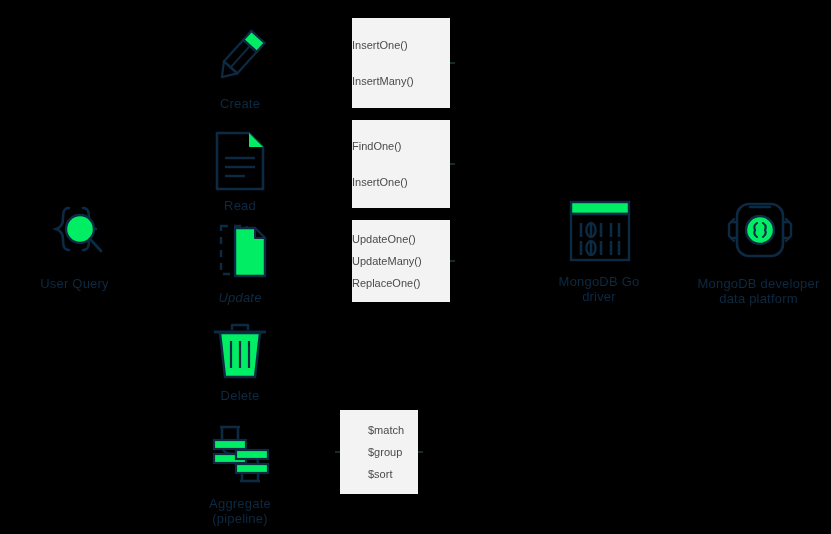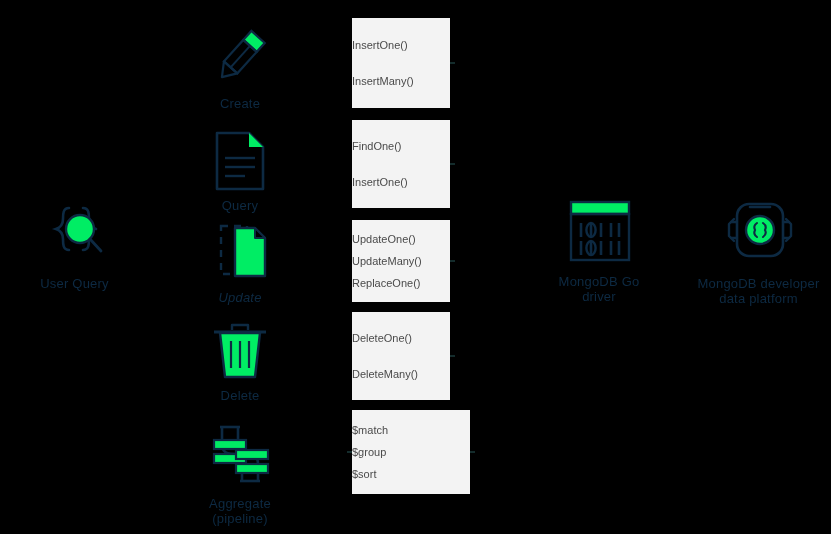--- a/index.html
+++ b/index.html
@@ -108,21 +108,21 @@
   <div class="node" style="left:195px; top:130px; width:90px;">
     <span class="icon">
       <svg width="62" height="62" viewBox="0 0 62 62">
         <path d="M8 3 H40 L54 17 V59 H8 Z" fill="none" stroke="#0d2a43" stroke-width="2.6" stroke-linejoin="round"></path>
         <path d="M40 3 L54 17 H40 Z" fill="#00ED64"></path>
         <line x1="16" y1="28" x2="46" y2="28" stroke="#0d2a43" stroke-width="2.4"></line>
         <line x1="16" y1="37" x2="46" y2="37" stroke="#0d2a43" stroke-width="2.4"></line>
         <line x1="16" y1="46" x2="36" y2="46" stroke="#0d2a43" stroke-width="2.4"></line>
       </svg>
     </span>
-    <span class="node-label">Query</span>
+    <span class="node-label">Read</span>
   </div>
 
   <div class="node" style="left:195px; top:222px; width:90px;font-style:italic;">
     <span class="icon">
       <svg width="62" height="62" viewBox="0 0 62 62">
         <rect x="12" y="4" width="26" height="48" fill="none" stroke="#0d2a43" stroke-width="2.4" stroke-dasharray="7 6"></rect>
         <path d="M26 6 H46 L56 16 V54 H26 Z" fill="#00ED64" stroke="#0d2a43" stroke-width="2.4" stroke-linejoin="round"></path>
         <path d="M46 6 L56 16 H46 Z" fill="#000000" stroke="#0d2a43" stroke-width="2" stroke-linejoin="round"></path>
       </svg>
     </span>
@@ -172,27 +172,22 @@
     <span class="stub right"></span>
   </div>
 
   <div class="method-box gap-sm" style="left:352px; top:220px; width:98px; height:82px;">
     <span class="method-line">UpdateOne()</span>
     <span class="method-line">UpdateMany()</span>
     <span class="method-line">ReplaceOne()</span>
     <span class="stub right"></span>
   </div>
 
-  <div class="method-box gap-lg" style="left:352px; top:312px; width:98px; height:88px;">
-    <span class="method-line">DeleteOne()</span>
-    <span class="method-line">DeleteMany()</span>
-    <span class="stub right"></span>
-  </div>
-
-  <div class="method-box gap-sm" style="left:352px; top:410px; width:118px; height:84px;">
+
+  <div class="method-box gap-sm" style="left:340px; top:410px; width:78px; height:84px;padding-left:28px;">
     <span class="method-line">$match</span>
     <span class="method-line">$group</span>
     <span class="method-line">$sort</span>
     <span class="stub left"></span>
     <span class="stub right"></span>
   </div>
 
   <div class="node" style="left:540px; top:196px; width:118px;">
     <span class="icon">
       <svg width="86" height="72" viewBox="0 0 86 72">

